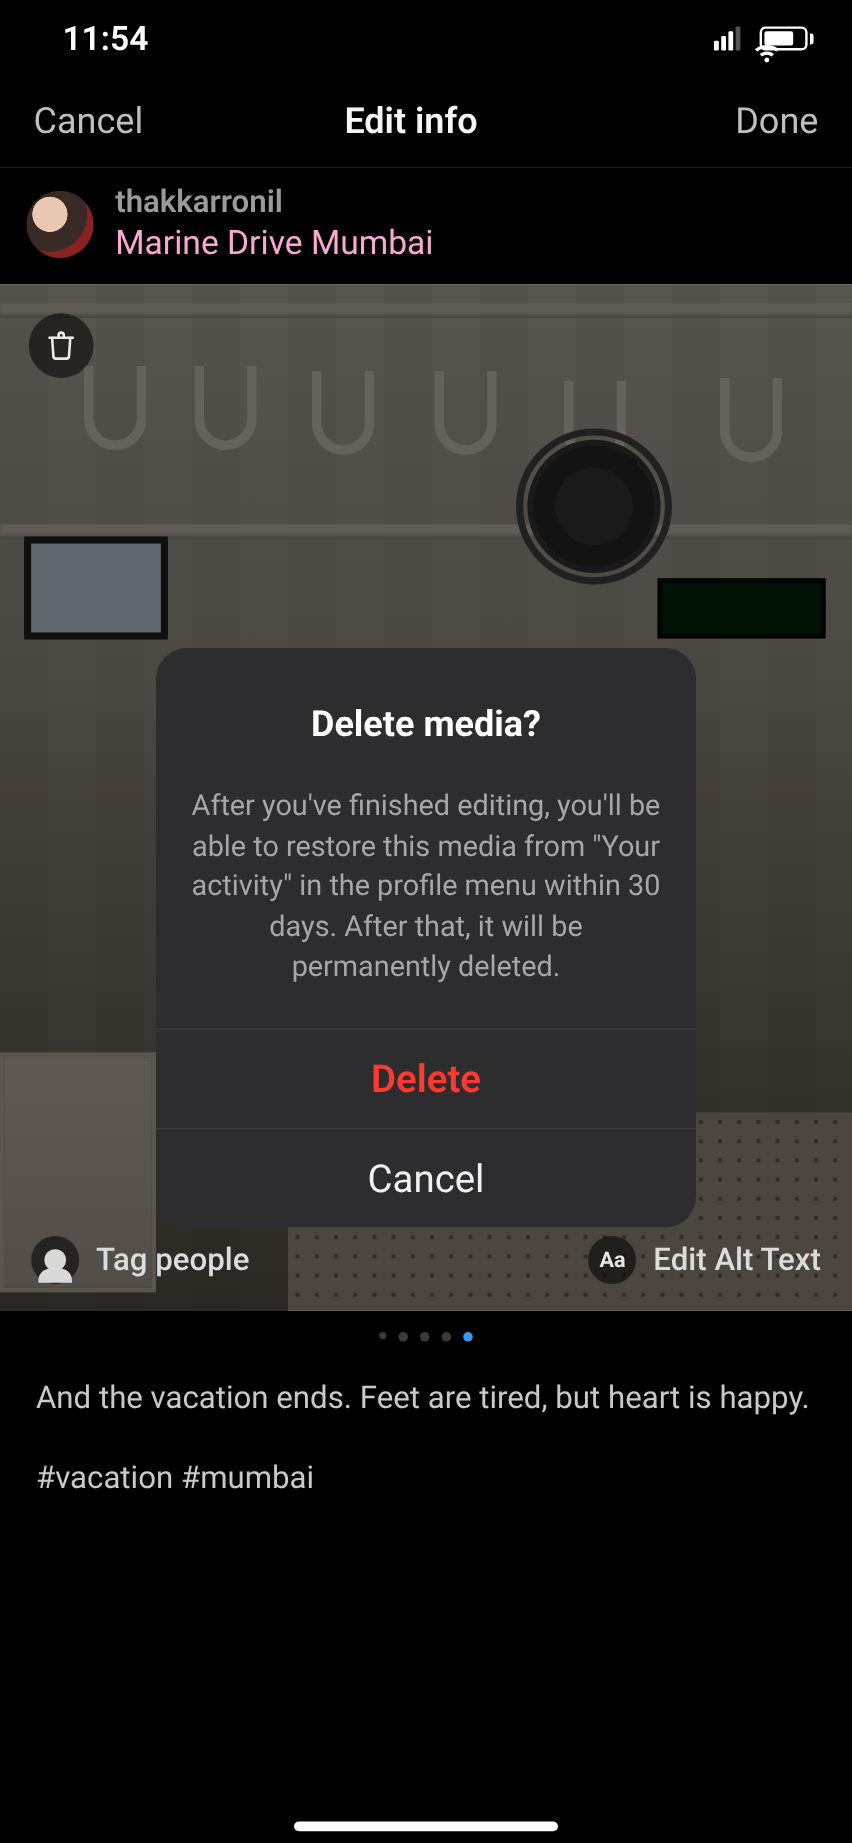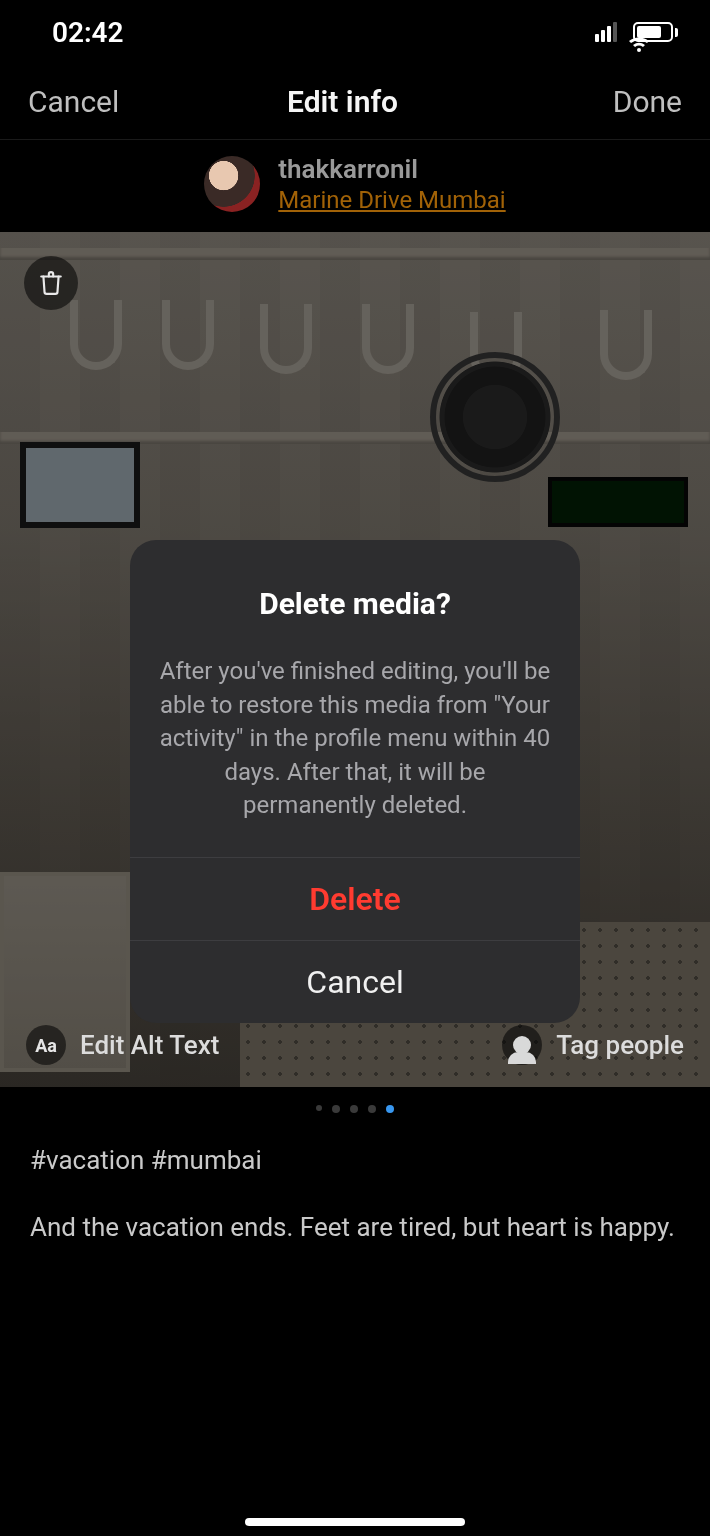--- a/index.html
+++ b/index.html
@@ -41,28 +41,27 @@
       padding: 0 28px;
       border-bottom: 1px solid #1a1a1a;
     }
     .nav-cancel { font-size: 30px; color: #bfbfbf; }
     .nav-title  { font-size: 30px; font-weight: 600; color: #f5f5f5; }
     .nav-done   { font-size: 30px; color: #bfbfbf; margin-left: 47px; }
     
     .user-row {
       display: flex; align-items: center; gap: 18px;
       padding: 14px 22px 18px;
-      justify-content: center;
     }
     .avatar {
       width: 56px; height: 56px; border-radius: 50%;
       background: radial-gradient(circle at 35% 35%, #e8c8b0 0 28%, #3a2a26 29% 60%, #8a2222 61% 100%);
     }
     .username { font-size: 26px; font-weight: 600; color: #9a9a9a; }
-    .location { font-size: 24px; color: #a16207; margin-top:2px;text-decoration:underline; }
+    .location { font-size: 28px; color: #f9a8d4; margin-top:2px; }
     
     .photo {
       position: relative;
       width: 710px;
       height: 855px;
       background:
         linear-gradient(180deg, #d7cfc2 0%, #cfc6b7 35%, #b9afa0 55%, #a99f90 70%, #9a9082 85%, #8b8275 100%);
       overflow:hidden;
     }
     .photo::before{
@@ -125,21 +124,21 @@
     .modal .m-btn{ height:82px; display:flex; align-items:center; justify-content:center; font-size:32px; }
     .modal .danger{ color:#ff3b30; font-weight:600 }
     .modal .plain { color:#f0f0f0 }
     
     .dimmer{ position:absolute; inset:0; background:rgba(0,0,0,.0); pointer-events:none; }
   </style>
 </head>
 <body>
 
 <div class="status-bar">
-  <div class="status-time">02:42</div>
+  <div class="status-time">11:54</div>
   <div class="status-icons">
     <div class="bars">
         <span></span>
         <span></span>
         <span></span>
         <span></span>
       </div>
     <div class="wifi">
       <svg width="28" height="22" viewBox="0 0 28 22">
           <path d="M14 20a2 2 0 100-4 2 2 0 000 4zm-6-7a10 10 0 0112 0l-2 2a7 7 0 00-8 0l-2-2zm-4-4a16 16 0 0120 0l-2 2a13 13 0 00-16 0l-2-2z" fill="#fff"></path>
@@ -188,50 +187,50 @@
     <svg viewBox="0 0 24 24" fill="none" stroke-width="2" stroke-linecap="round" stroke-linejoin="round">
       <polyline points="3 6 5 6 21 6"></polyline>
         <path d="M19 6l-1 14a2 2 0 0 1-2 2H8a2 2 0 0 1-2-2L5 6"></path>
       <path d="M10 6V4a2 2 0 0 1 2-2h0a2 2 0 0 1 2 2v2"></path>
     </svg>
   </div>
 
   <div class="photo-actions">
     <div class="pill">
       <div class="circ">
+          <div class="person-ic"></div>
+        </div>
+      <div class="lbl">Tag people</div>
+    </div>
+    <div class="pill">
+      <div class="circ">
           <span class="aa">Aa</span>
         </div>
       <div class="lbl">Edit Alt Text</div>
-    </div>
-    <div class="pill">
-      <div class="circ">
-          <div class="person-ic"></div>
-        </div>
-      <div class="lbl">Tag people</div>
     </div>
   </div>
 </div>
 
 <div class="dots">
   <div class="dot sm"></div>
   <div class="dot"></div>
   <div class="dot"></div>
   <div class="dot"></div>
   <div class="dot active"></div>
 </div>
 
 <div class="caption">
+  <p>And the vacation ends. Feet are tired, but heart is happy.</p>
   <p>#vacation #mumbai</p>
-  <p>And the vacation ends. Feet are tired, but heart is happy.</p>
 </div>
 
 <div class="modal">
   <div class="m-body">
     <div class="m-title">Delete media?</div>
-    <div class="m-text">After you've finished editing, you'll be able to restore this media from "Your activity" in the profile menu within 40 days. After that, it will be permanently deleted.</div>
+    <div class="m-text">After you've finished editing, you'll be able to restore this media from "Your activity" in the profile menu within 30 days. After that, it will be permanently deleted.</div>
   </div>
   <div class="m-sep"></div>
   <div class="m-btn danger">Delete</div>
   <div class="m-sep"></div>
   <div class="m-btn plain">Cancel</div>
 </div>
 
 <div class="dimmer"></div>
 <div class="home-ind"></div>
 

